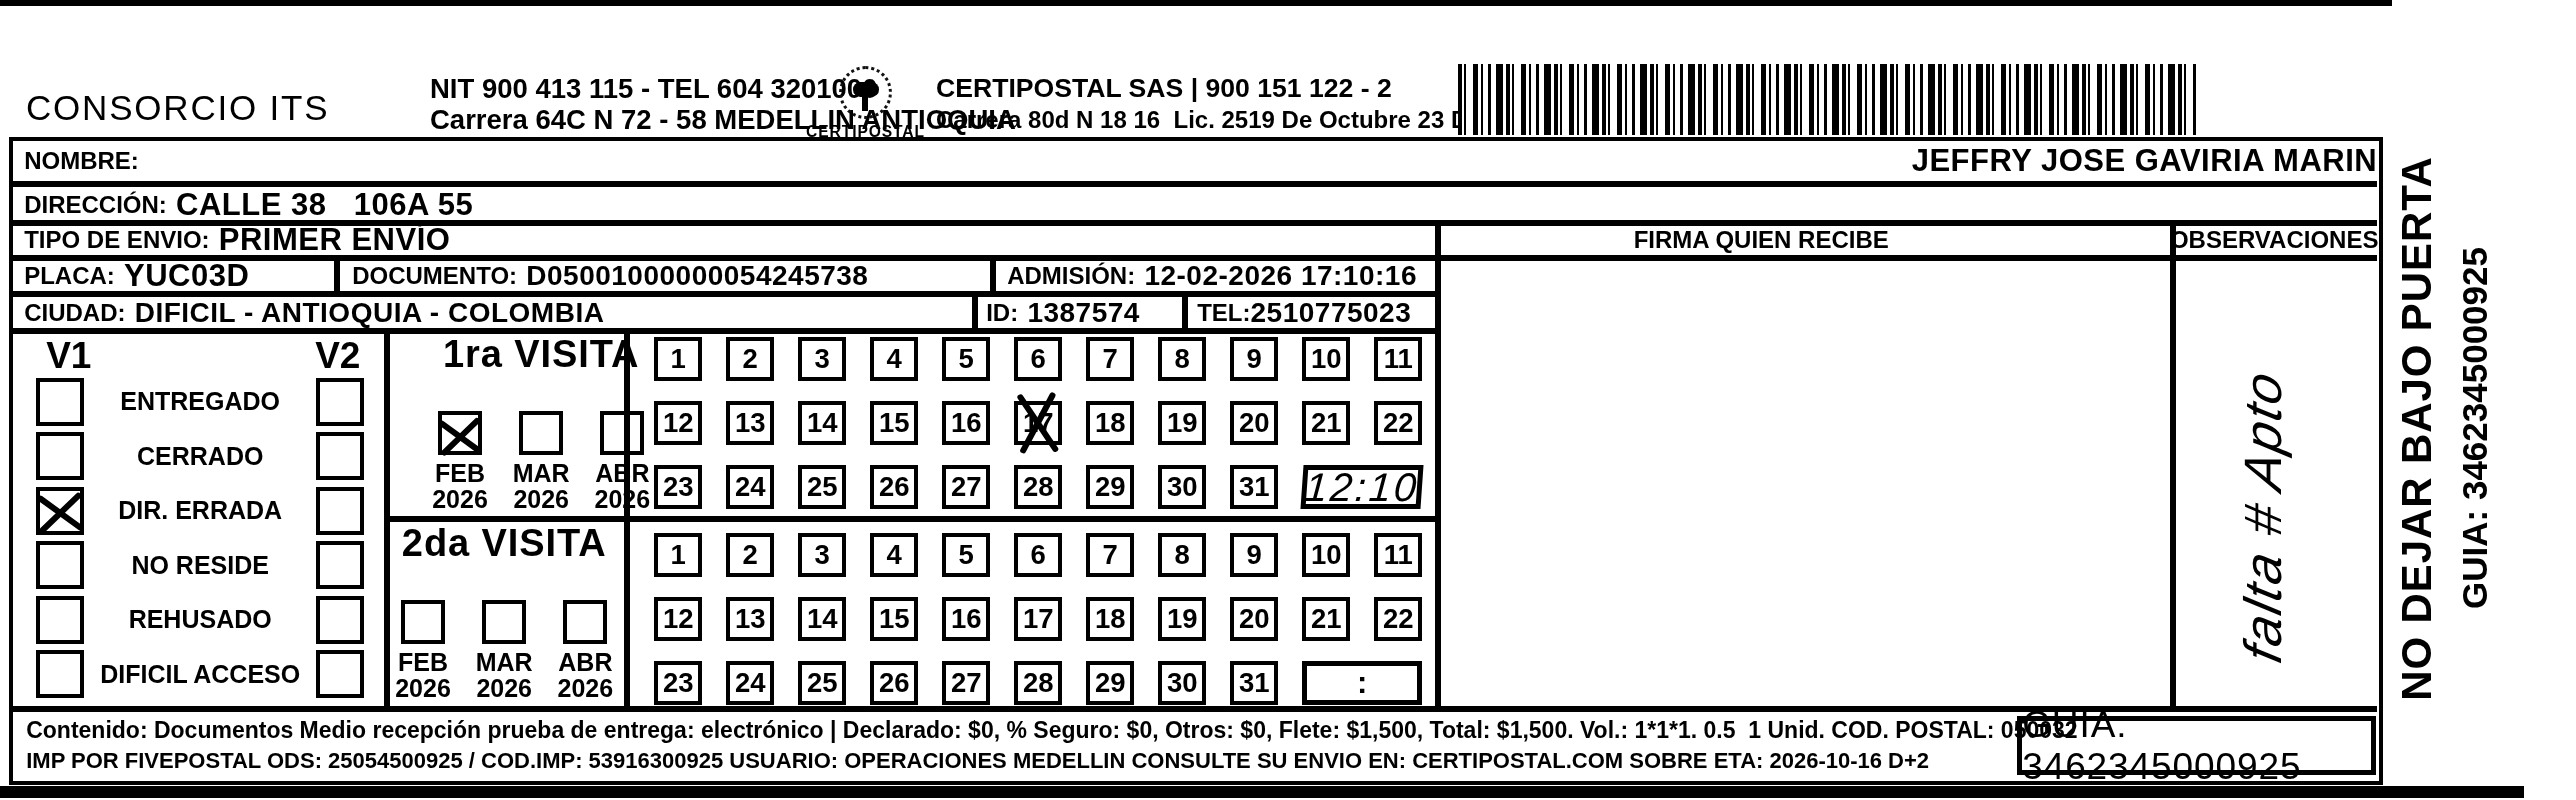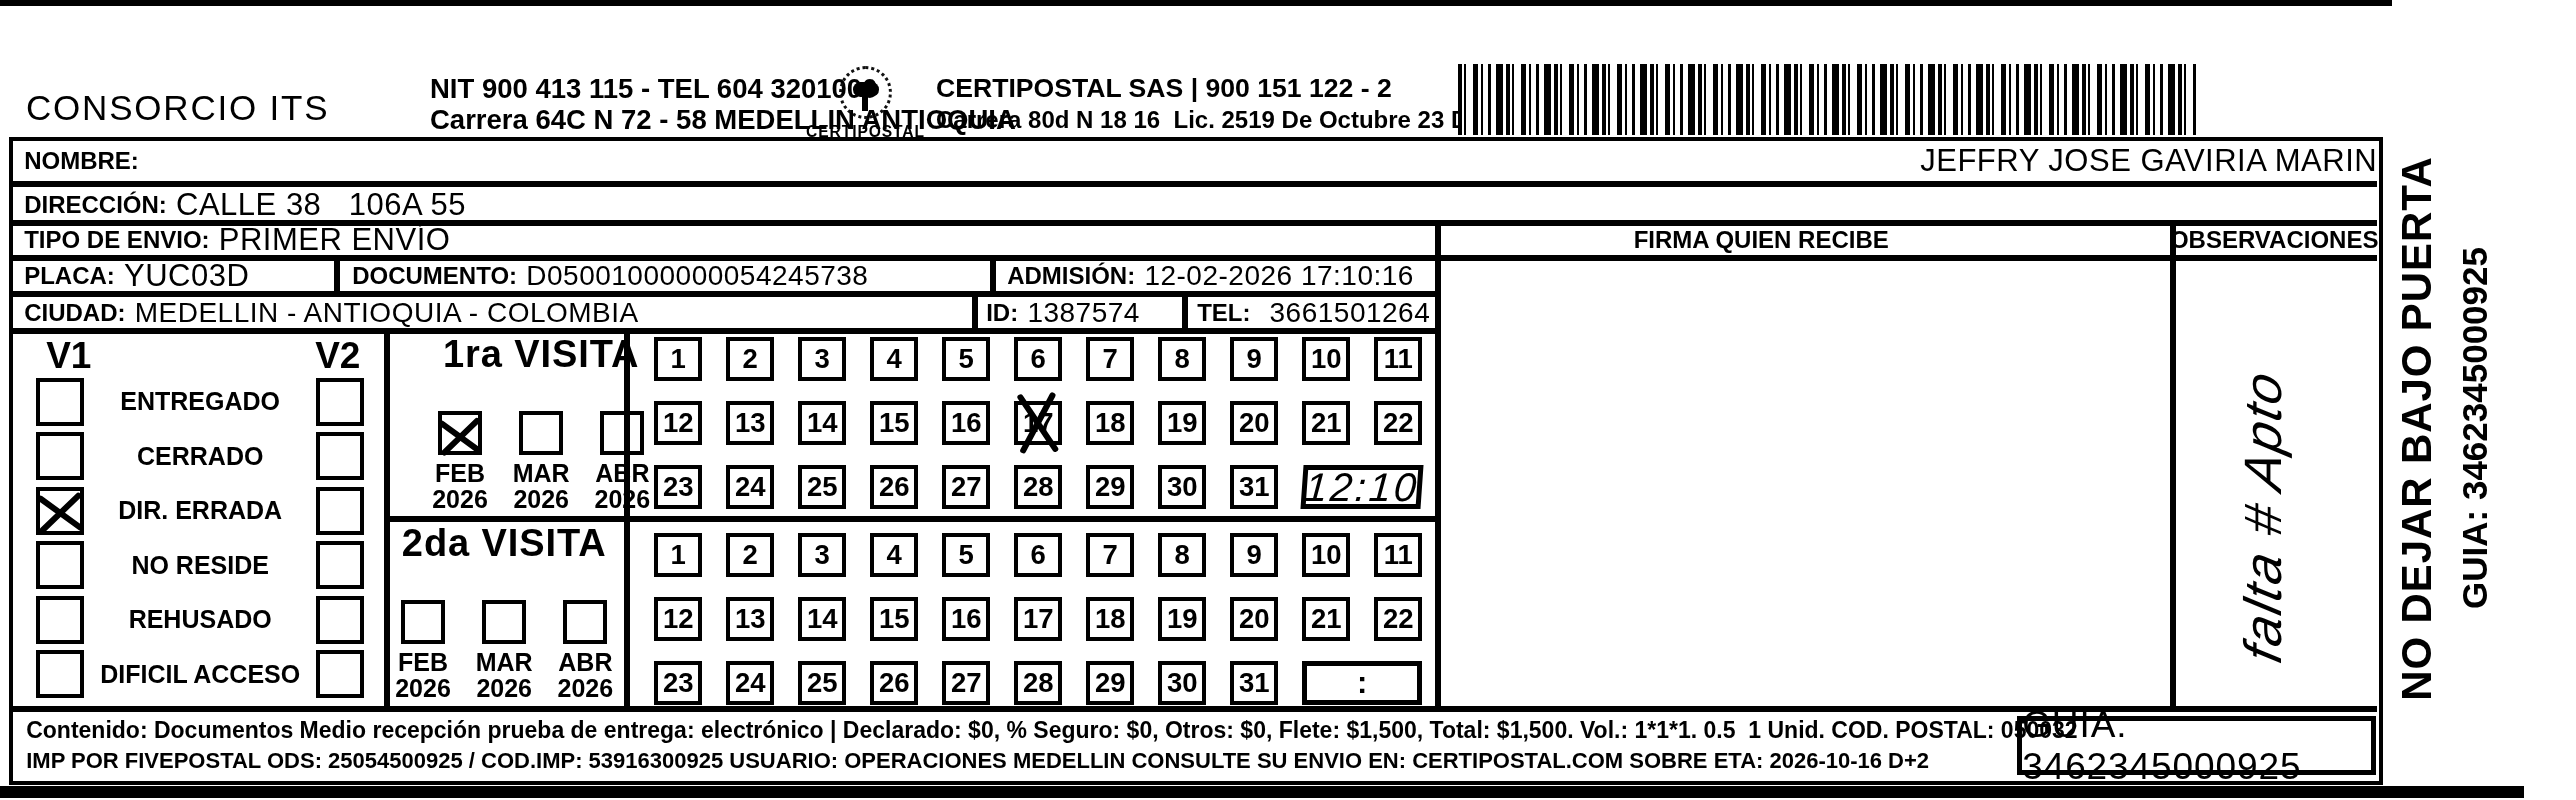--- a/index.html
+++ b/index.html
@@ -25,21 +25,21 @@
   .barcode{position:absolute;left:1458px;top:64px;width:738px;height:71px;
     background:
       repeating-linear-gradient(90deg,#000 0 3.7px,#fff 3.7px 6.4px,#000 6.4px 8.2px,#fff 8.2px 14.7px,#000 14.7px 20px,#fff 20px 23px,#000 23px 25px,#fff 25px 30px,#000 30px 33px,#fff 33px 38px,#000 38px 45px,#fff 45px 48px);}
 
   
   .form{position:absolute;left:9.2px;top:137px;width:2374px;height:648px;border:4.6px solid #000;background:#fff;}
   .hl{position:absolute;height:5.5px;background:#000;}
   .vl{position:absolute;width:5.5px;background:#000;}
   .cell{position:absolute;display:flex;align-items:center;white-space:pre;overflow:hidden;}
   .lbl{font-size:24px;font-weight:700;margin-right:9.2px;}
-  .val{font-size:31px;font-weight:400;letter-spacing:0.5px;}
+  .val{font-size:31px;font-weight:700;letter-spacing:0.5px;}
   .val.md{font-size:28px;}
   .hdr{justify-content:center;font-size:24px;font-weight:700;}
 
   
   .vhead{position:absolute;top:194px;font-size:37px;font-weight:700;}
   #status-rows{position:absolute;left:0;top:236px;width:371px;height:322px;
     display:flex;flex-direction:column;justify-content:space-between;}
   .status-row{display:flex;align-items:center;height:49px;}
   .status-row .chk:first-child{margin-left:23px;}
   .status-row .opt-label{flex:1;text-align:center;font-size:25px;font-weight:700;}
@@ -147,31 +147,31 @@
     </div>
     <div class="vl" style="left:977px;top:114px;height:42px;" data-name="cell-divider"></div>
     <div class="cell" style="left:994px;top:119px;width:421px;height:31px;" data-name="field-admision">
       <span class="lbl">ADMISIÓN:</span>
       <span class="val md" data-name="admision-value">12-02-2026 17:10:16</span>
     </div>
     <div class="hl" style="left:0;top:150px;width:1422px;" data-name="row-divider"></div>
 
     <div class="cell" style="left:11px;top:156px;width:943px;height:31px;" data-name="field-ciudad">
       <span class="lbl">CIUDAD:</span>
-      <span class="val md" data-name="ciudad-value">MEDELLIN - ANTIOQUIA - COLOMBIA</span>
+      <span class="val md" data-name="ciudad-value">DIFICIL - ANTIOQUIA - COLOMBIA</span>
     </div>
     <div class="vl" style="left:959px;top:150px;height:42px;" data-name="cell-divider"></div>
     <div class="cell" style="left:973px;top:156px;width:194px;height:31px;" data-name="field-id">
       <span class="lbl">ID:</span>
       <span class="val md" data-name="id-value">1387574</span>
     </div>
     <div class="vl" style="left:1169px;top:150px;height:42px;" data-name="cell-divider"></div>
     <div class="cell" style="left:1184px;top:156px;width:236px;height:31px;" data-name="field-tel">
-      <span class="lbl" style="margin-right:19px;">TEL:</span>
-      <span class="val md" data-name="tel-value">3661501264</span>
+      <span class="lbl" style="margin-right:0;">TEL:</span>
+      <span class="val md" data-name="tel-value">2510775023</span>
     </div>
     <div class="hl" style="left:0;top:187px;width:1422px;" data-name="row-divider"></div>
 
     <div class="vhead" style="left:33px;" data-name="v1-header">V1</div>
     <div class="vhead" style="left:302px;" data-name="v2-header">V2</div>
     <div id="status-rows" data-name="status-options">
         <div class="status-row" data-name="status-row">
           <span class="chk" data-name="v1-checkbox"></span>
           <div class="opt-label" data-name="status-option-label">ENTREGADO</div>
           <span class="chk" data-name="v2-checkbox"></span>

